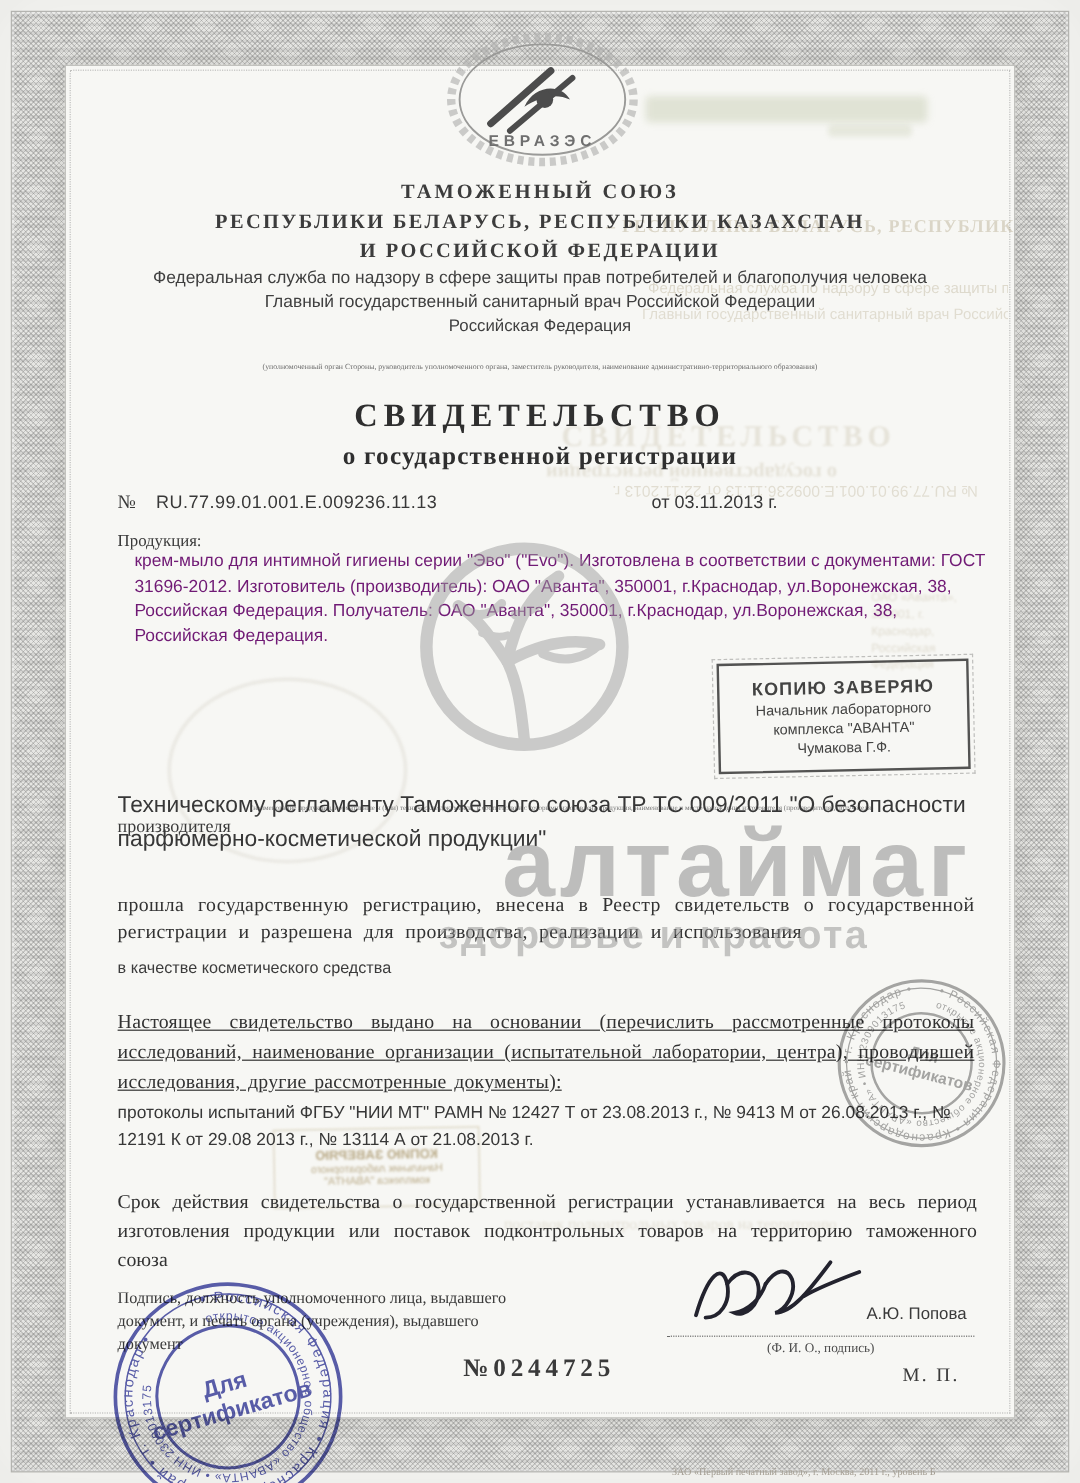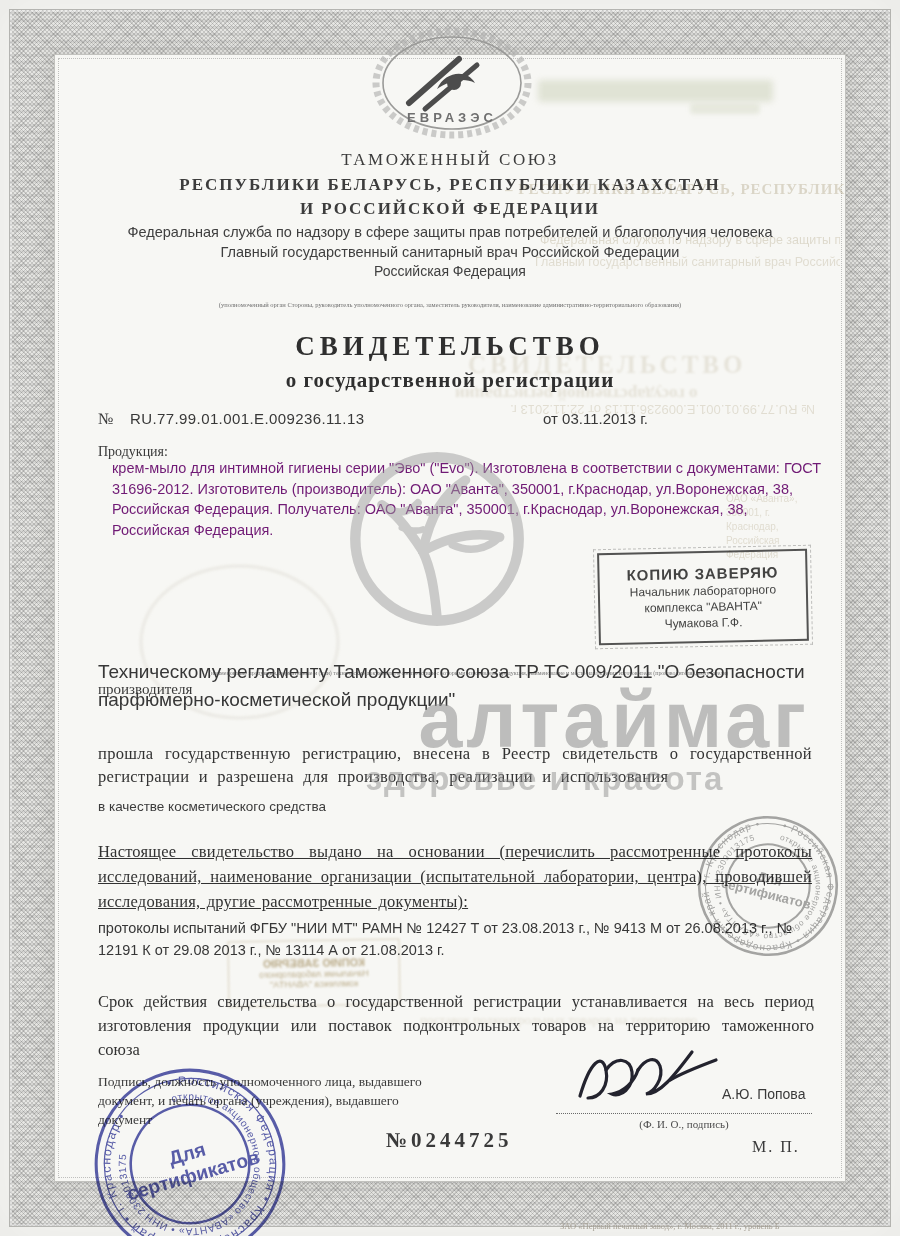--- a/index.html
+++ b/index.html
@@ -30,21 +30,21 @@
     box-shadow:0 0 18px 6px rgba(120,120,115,.18);
   }
   .paper-tint{position:absolute;inset:0;box-shadow:inset 0 0 60px rgba(90,90,80,.07);pointer-events:none;}
 
   
   .emblem{left:367px;top:24px;width:170px;height:122px;z-index:3;}
   .emblem svg{width:100%;height:100%;}
 
   
   .hdr{left:85px;width:730px;text-align:center;z-index:3;}
-  .h-org1{top:150px;font-size:17px;font-weight:400;letter-spacing:2.5px;color:#3c3c3c;}
+  .h-org1{top:150px;font-size:17px;font-weight:700;letter-spacing:2.5px;color:#3c3c3c;}
   .h-org2{top:175px;font-size:17px;font-weight:700;letter-spacing:2px;color:#3c3c3c;}
   .h-org3{top:199px;font-size:17px;font-weight:700;letter-spacing:2px;color:#3c3c3c;}
   .h-agency{top:224px;font-family:"Liberation Sans",sans-serif;font-size:14.5px;color:#3f3f3f;}
   .h-chief{top:244px;font-family:"Liberation Sans",sans-serif;font-size:14.5px;color:#3f3f3f;}
   .h-country{top:263px;font-family:"Liberation Sans",sans-serif;font-size:14px;color:#3f3f3f;}
   .h-note{top:300px;font-size:9px;transform:scale(.72);color:#6d6d6d;white-space:nowrap;}
 
   
   .t-main{left:85px;top:331px;width:730px;text-align:center;font-size:27px;font-weight:700;letter-spacing:5px;color:#2f2f2f;z-index:3;}
   .t-sub{left:85px;top:368px;width:730px;text-align:center;font-size:21px;font-weight:700;letter-spacing:1px;color:#2f2f2f;z-index:3;}

